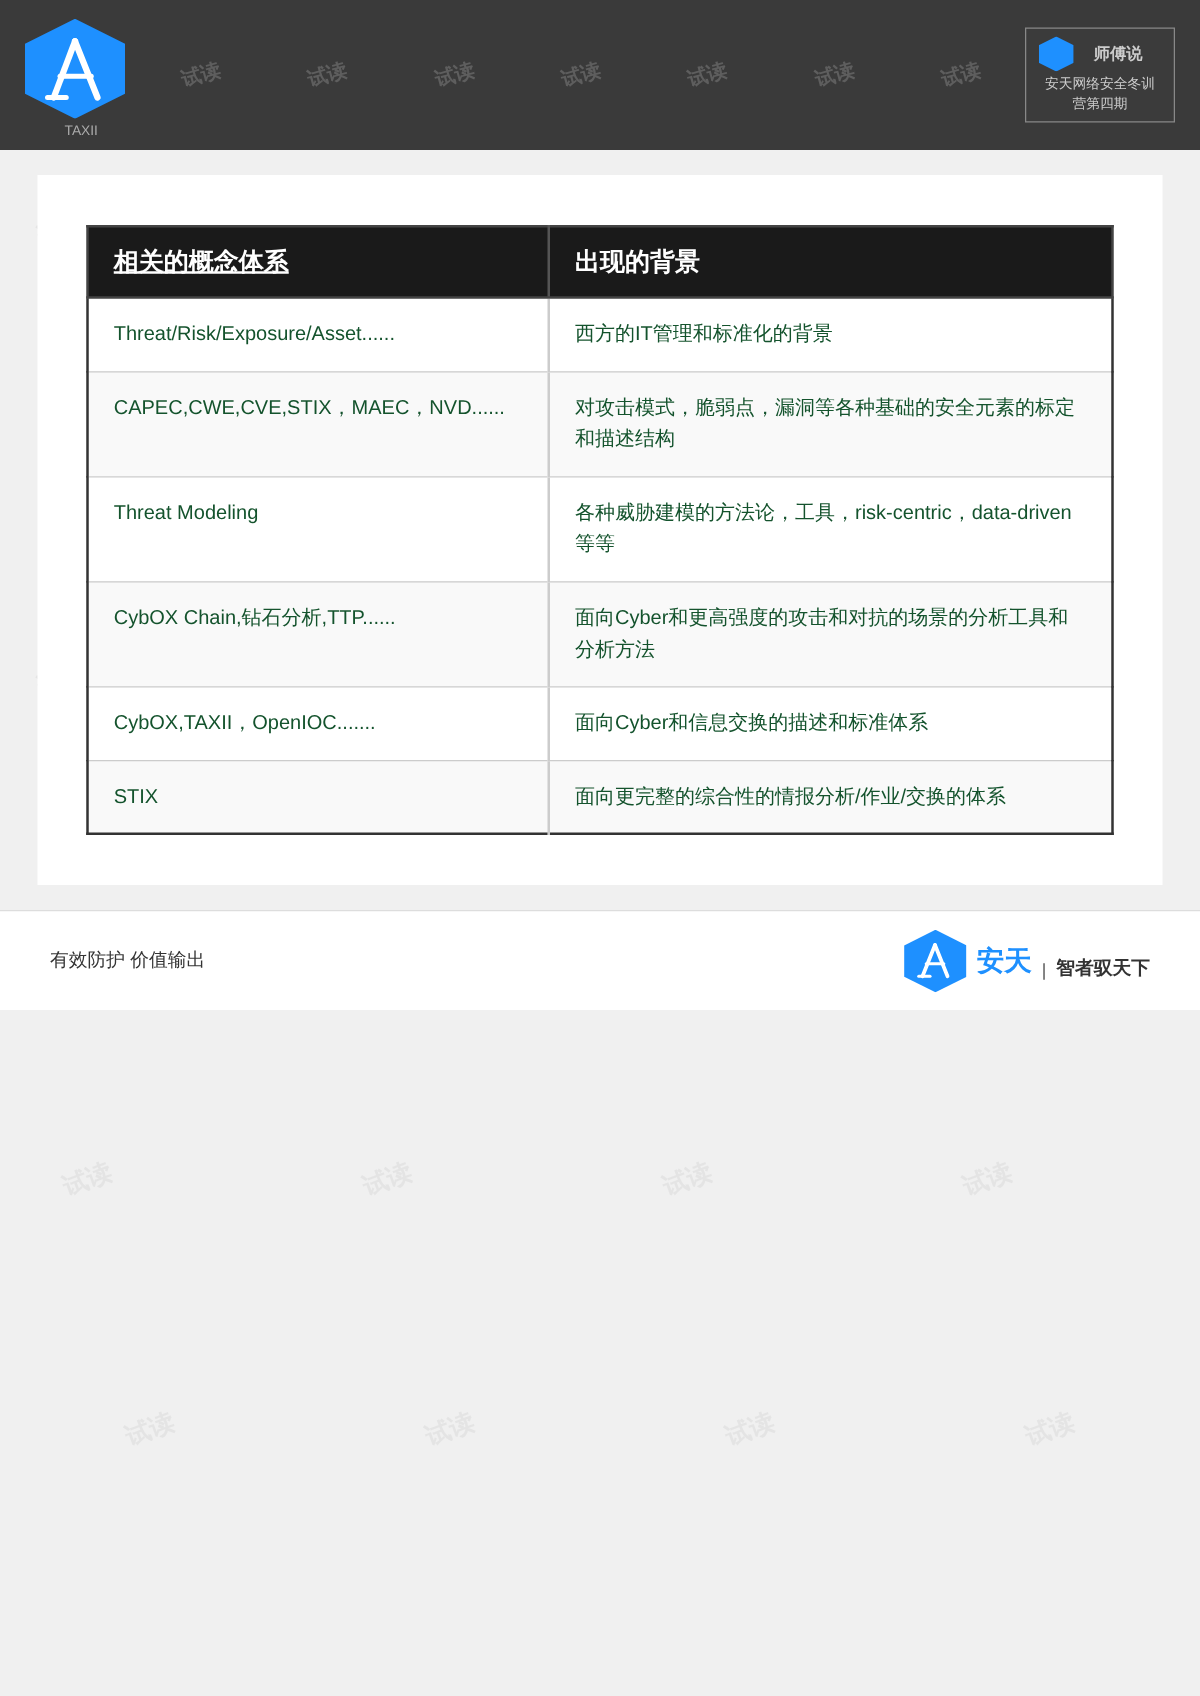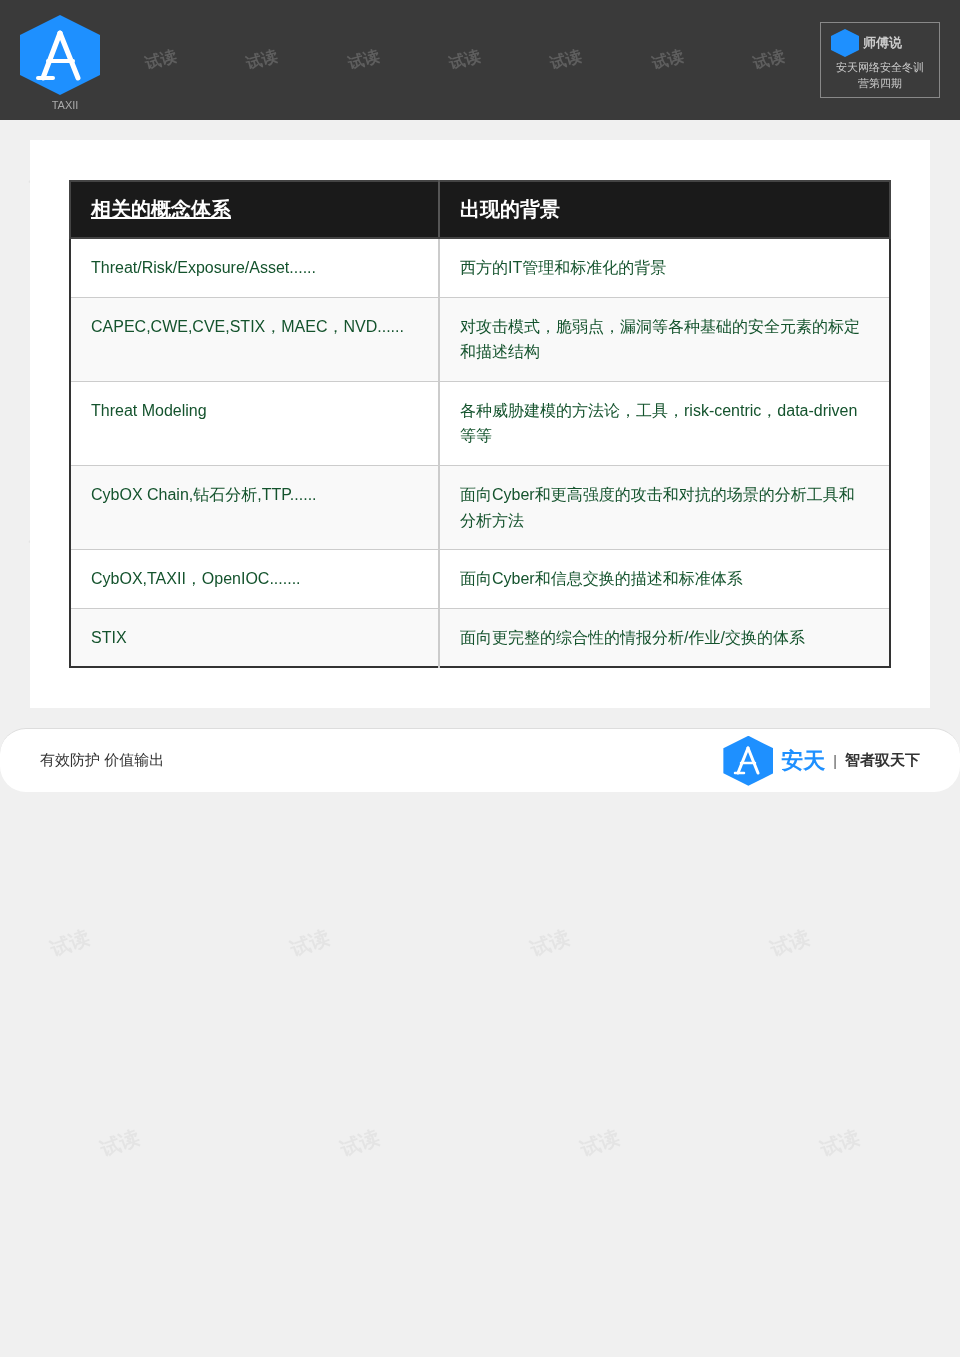--- a/index.html
+++ b/index.html
@@ -126,28 +126,27 @@
     .table-row:nth-child(even) td.right-cell {
       background: #f9f9f9;
     }
 
     
     .footer {
       position: absolute;
       bottom: 0;
       left: 0;
       right: 0;
-      height: 64px;
+      height: 80px;
       background: white;
       border-top: 1px solid #ddd;
       display: flex;
       align-items: center;
       justify-content: space-between;
       padding: 0 40px;
-      border-radius: 26px;
     }
     .footer-left {
       color: #333;
       font-size: 15px;
       font-weight: 500;
     }
     .footer-right {
       display: flex;
       align-items: center;
       gap: 8px;
@@ -161,21 +160,21 @@
       align-items: center;
       justify-content: center;
     }
     .footer-brand {
       display: flex;
       flex-direction: column;
       align-items: flex-start;
     }
     .footer-brand-top {
       display: flex;
-      align-items: center;
+      align-items: flex-end;
       gap: 4px;
     }
 
     
     .page-wm-container {
       position: absolute;
       top: 130px;
       left: 0; right: 0;
       bottom: 80px;
       pointer-events: none;
@@ -213,21 +212,21 @@
     <span class="header-wm">试读</span>
     <span class="header-wm">试读</span>
     <span class="header-wm">试读</span>
     <span class="header-wm">试读</span>
     <span class="header-wm">试读</span>
     <span class="header-wm">试读</span>
   </div>
 
   <div class="header-right-logo">
     <div class="header-right-logo-inner">
-      <div style="display:flex;align-items:center;gap:4px;margin-bottom:3px;">
+      <div style="display:flex;align-items:center;gap:16px;margin-bottom:3px;">
         <div style="width:28px;height:28px;background:#1e90ff;clip-path:polygon(50% 0%, 100% 25%, 100% 75%, 50% 100%, 0% 75%, 0% 25%);"></div>
         <span style="color:#ccc;font-size:13px;font-weight:bold;">师傅说</span>
       </div>
       <div class="header-right-logo-text">安天网络安全冬训营第四期</div>
     </div>
   </div>
 </div>
 
 <div class="page-wm-container">
   <span class="page-wm" style="top:40px; left:30px;">试读</span>

